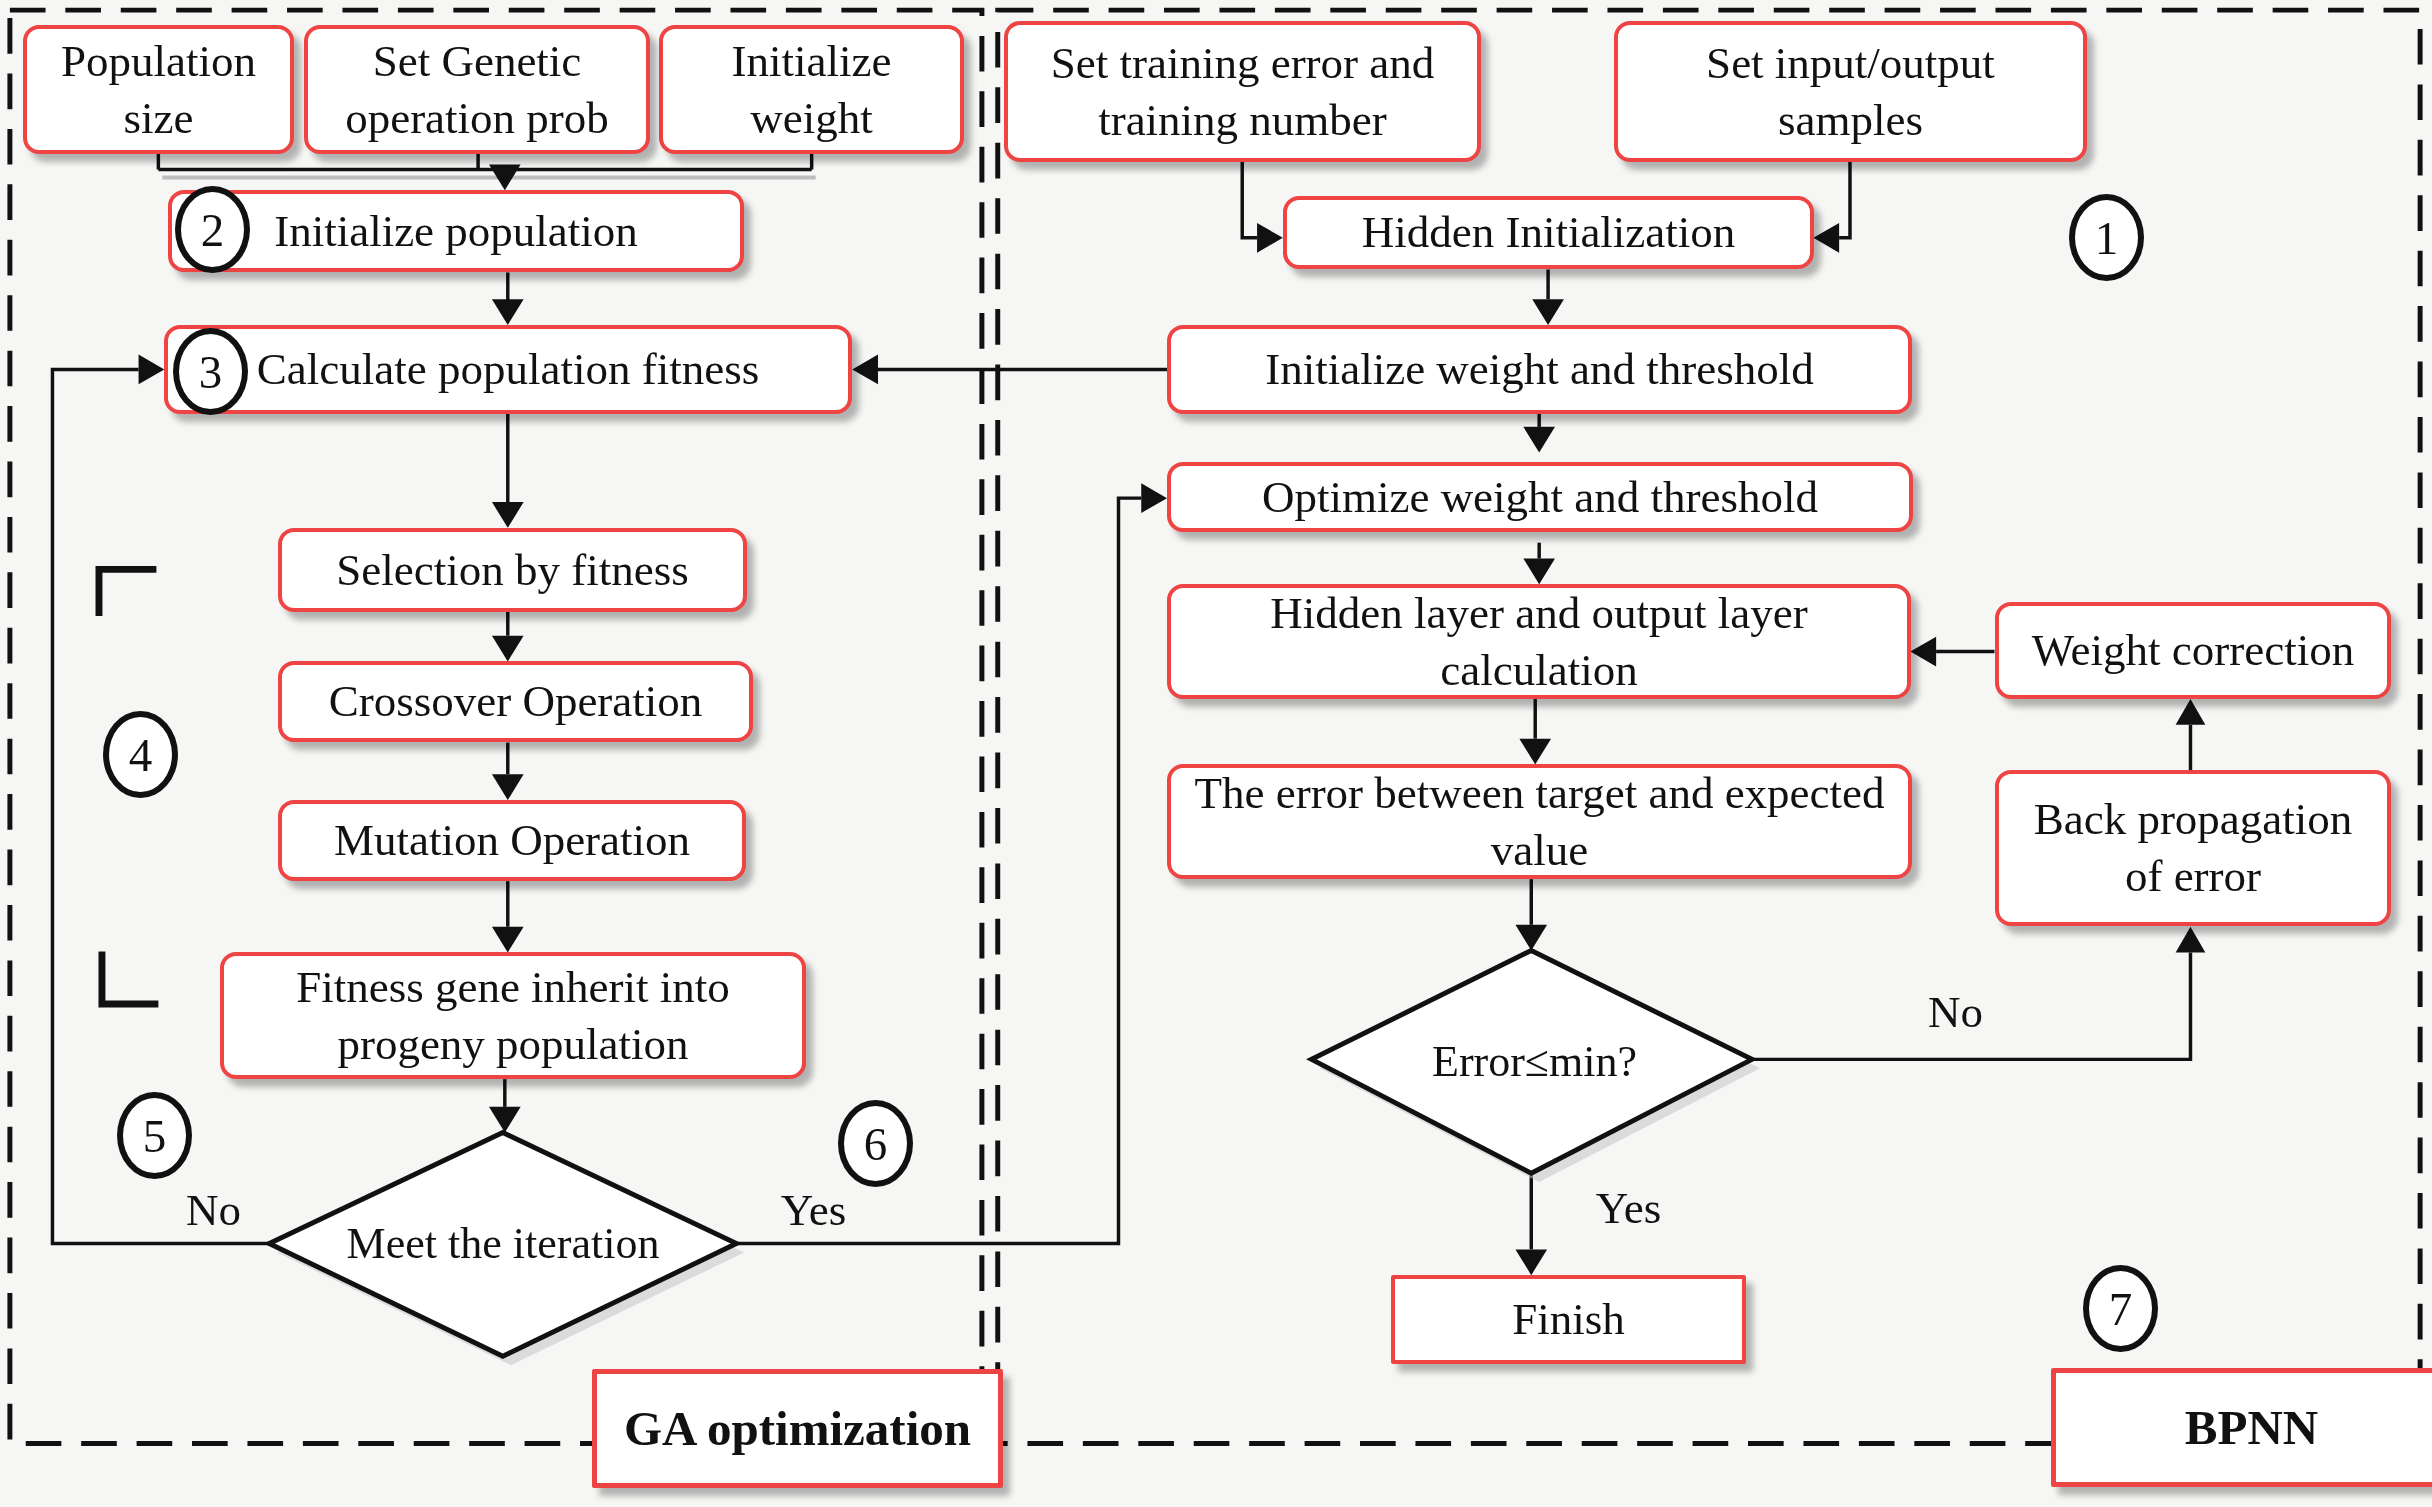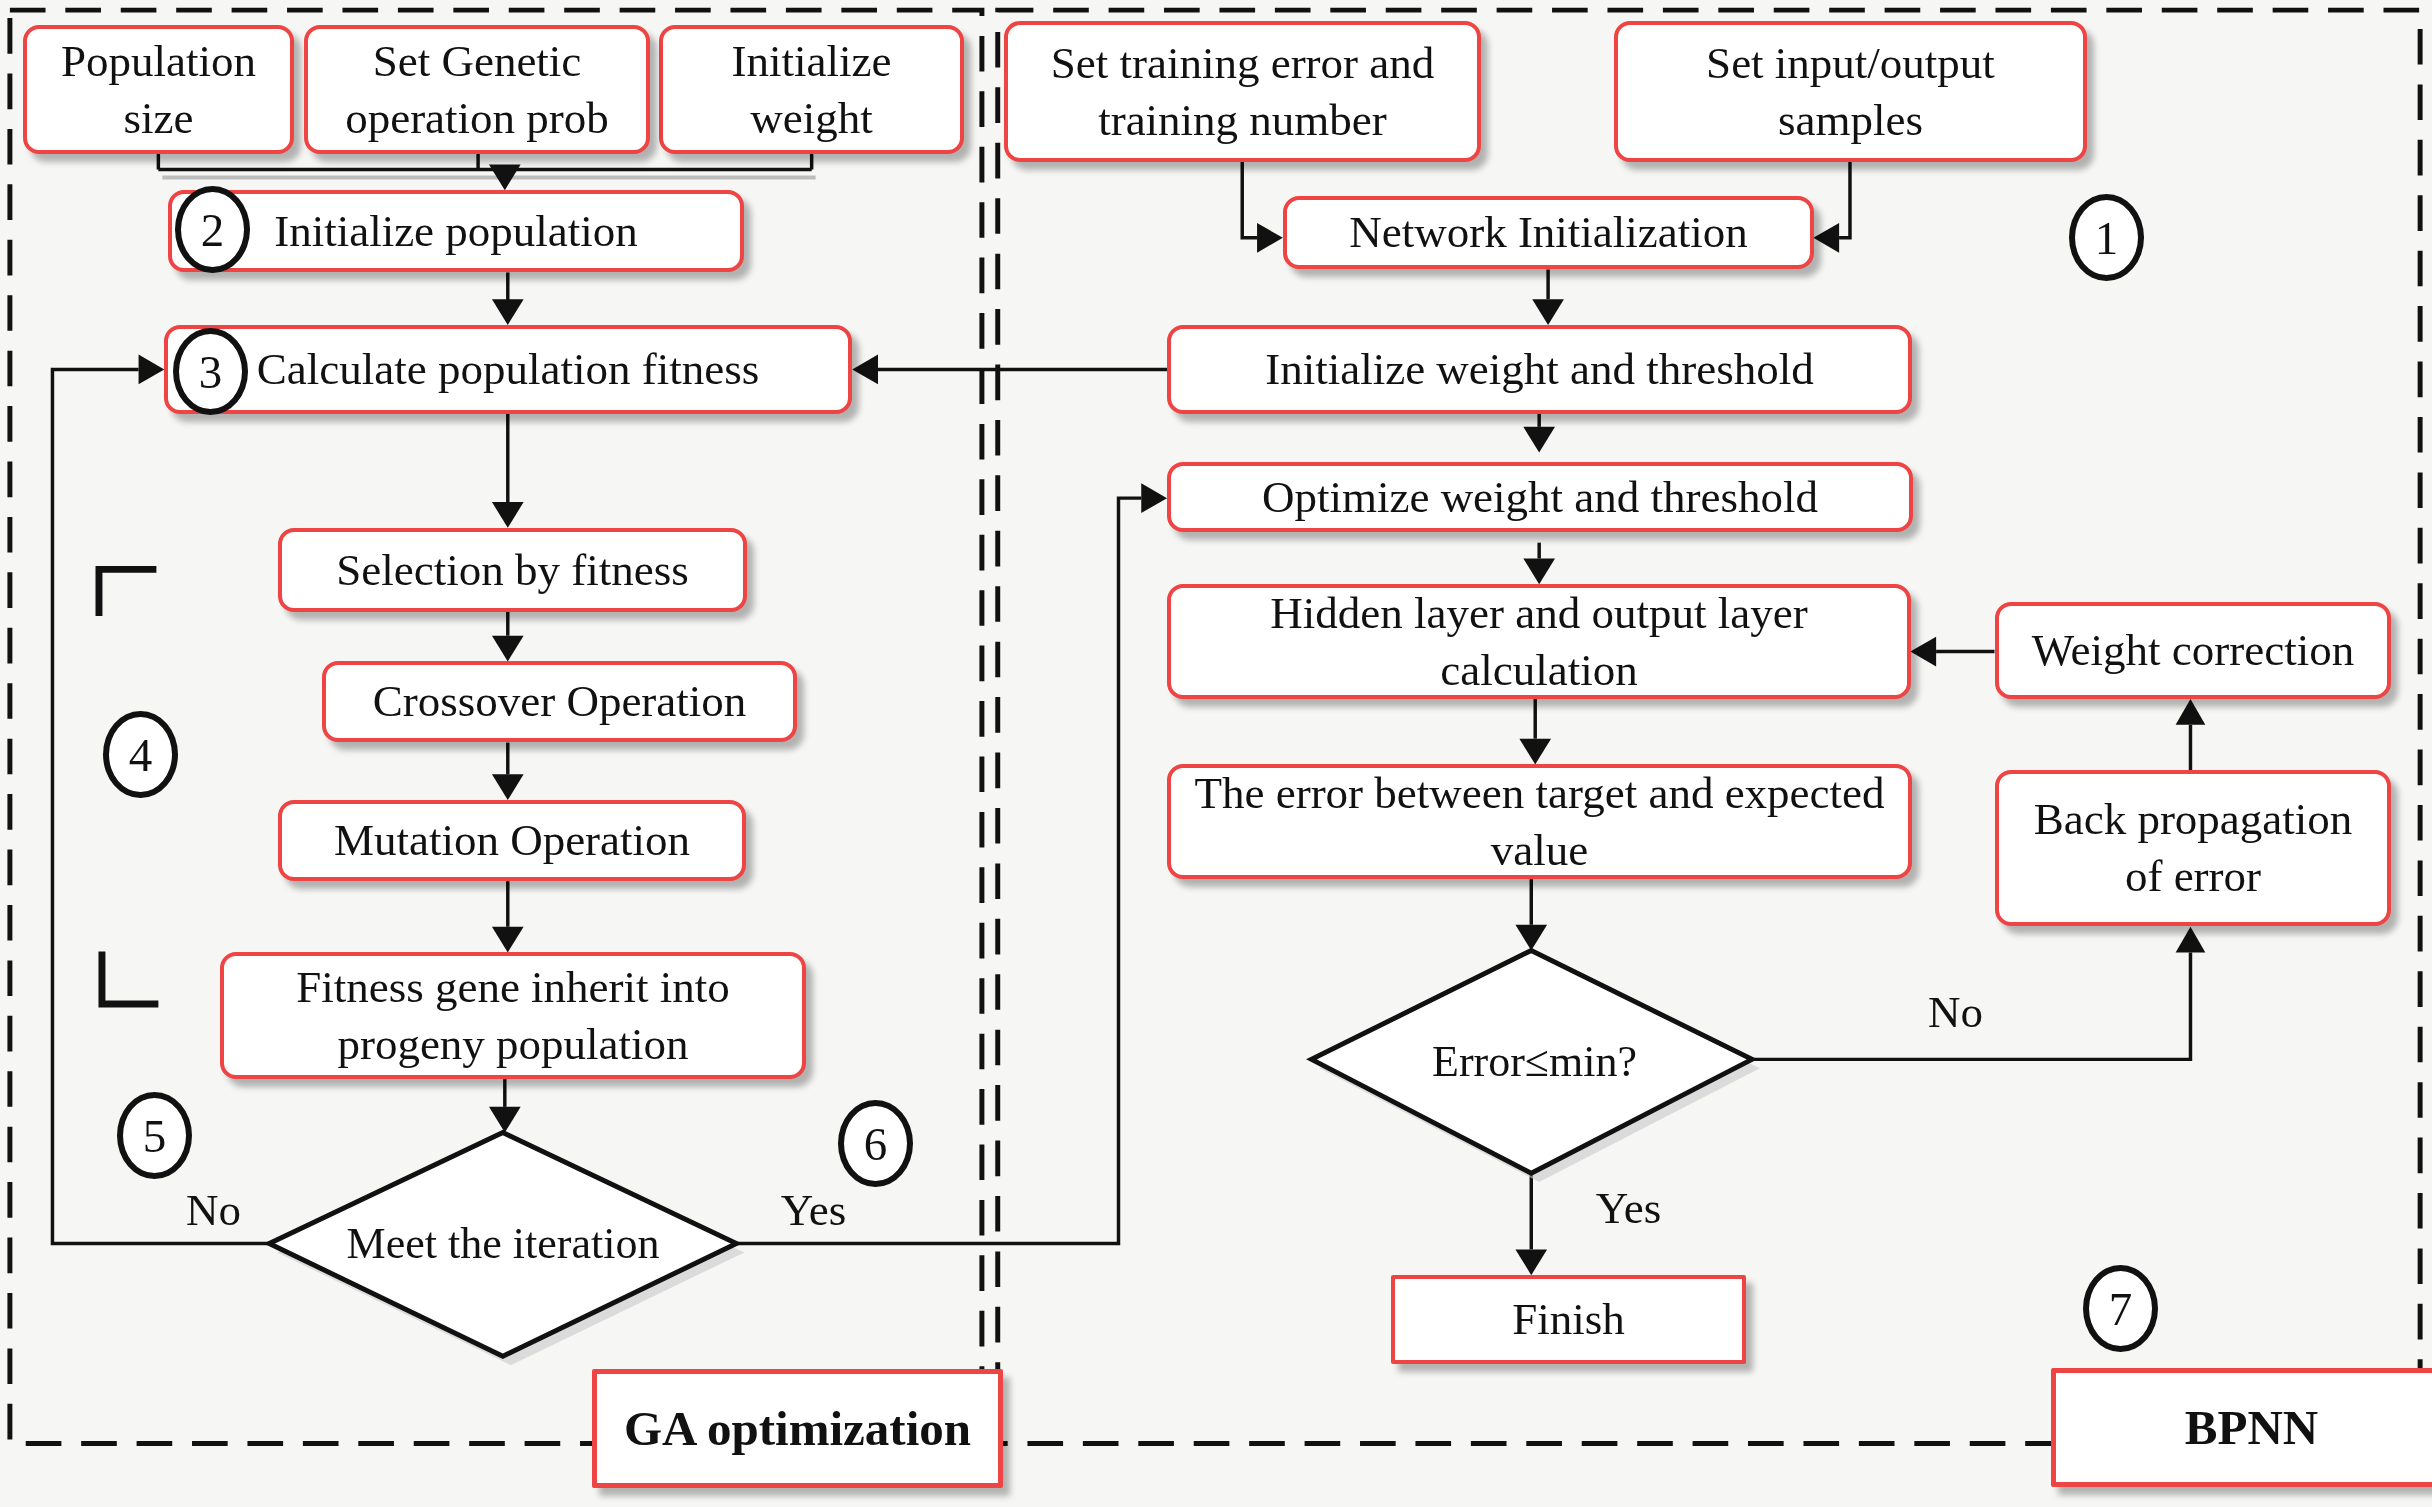--- a/index.html
+++ b/index.html
@@ -118,38 +118,38 @@
     </div>
   <div class="node" style="left:168px;top:190px;width:576px;height:82px;">
       <span>Initialize population</span>
     </div>
   <div class="node" style="left:164px;top:325px;width:688px;height:89px;">
       <span>Calculate population fitness</span>
     </div>
   <div class="node" style="left:278px;top:528px;width:469px;height:84px;text-align:center;">
       <span>Selection by fitness</span>
     </div>
-  <div class="node" style="left:278px;top:661px;width:475px;height:81px;margin-left:44px;">
+  <div class="node" style="left:278px;top:661px;width:475px;height:81px;">
       <span>Crossover Operation</span>
     </div>
   <div class="node" style="left:278px;top:800px;width:468px;height:81px;">
       <span>Mutation Operation</span>
     </div>
   <div class="node" style="left:220px;top:952px;width:586px;height:127px;justify-content:center;">
       <span>Fitness gene inherit into progeny population</span>
     </div>
 
   <div class="node" style="left:1004px;top:21px;width:477px;height:141px;">
       <span>Set training error and training number</span>
     </div>
   <div class="node" style="left:1614px;top:21px;width:473px;height:141px;">
       <span>Set input/output samples</span>
     </div>
   <div class="node" style="left:1283px;top:196px;width:531px;height:73px;">
-      <span>Network Initialization</span>
+      <span>Hidden Initialization</span>
     </div>
   <div class="node" style="left:1167px;top:325px;width:745px;height:89px;">
       <span>Initialize weight and threshold</span>
     </div>
   <div class="node" style="left:1167px;top:462px;width:746px;height:70px;">
       <span>Optimize weight and threshold</span>
     </div>
   <div class="node" style="left:1167px;top:584px;width:744px;height:115px;">
       <span>Hidden layer and output layer calculation</span>
     </div>

